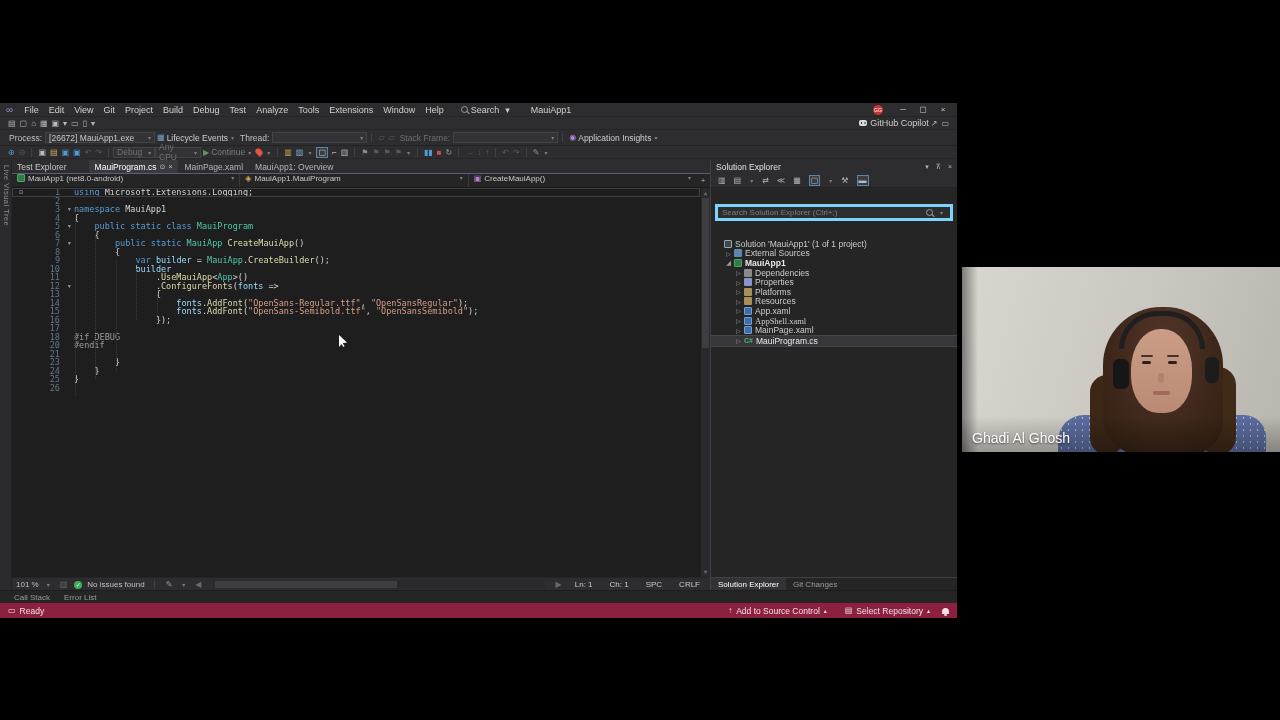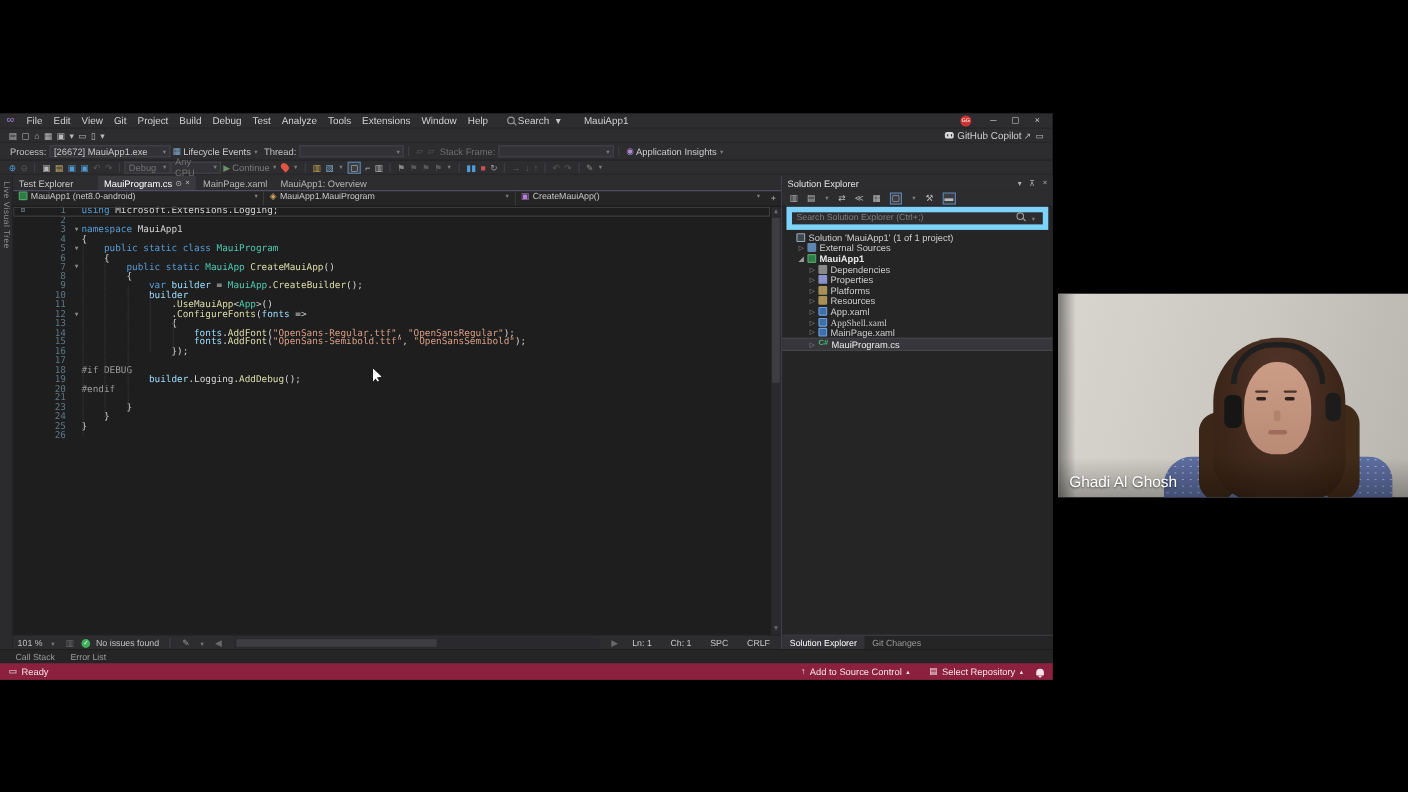--- a/index.html
+++ b/index.html
@@ -71,21 +71,21 @@
               font-size:8px;gap:5px;padding:0 4px;color:#c0c0c0}
   .okball{width:8px;height:8px;border-radius:50%;background:#3fae58;color:#fff;font-size:6px;line-height:8px;text-align:center}
   .htrack{flex:1;height:9px;background:#2a2a2e;position:relative;margin:0 4px}
   .hthumb{position:absolute;left:2px;top:1px;height:7px;width:55%;background:#3e3e42}
   .posit{padding:0 6px;color:#c8c8c8}
   
   .sepanel{width:246px;background:#252526;border-left:1px solid #3f3f46;display:flex;flex-direction:column;font-size:8.5px}
   .setitle{height:13px;display:flex;align-items:center;padding:0 5px;background:#2d2d30;color:#e0e0e0}
   .setitle .tic{color:#b0b0b0;font-size:7px;margin-left:7px}
   .setoolbar{height:14px;display:flex;align-items:center;gap:4px;padding:0 5px;background:#2d2d30;border-bottom:1px solid #222225}
-  .sesearch{height:11px;margin:0 4px;background:#2d2d30;border:5px solid #7dd3fc;display:flex;align-items:flex-start;
+  .sesearch{height:11px;margin:16px 4px;background:#2d2d30;border:3px solid #7dd3fc;display:flex;align-items:center;
             padding:0 4px;color:#7f7f7f;font-size:8px;gap:4px}
   .setree{flex:1;padding-top:2px;overflow:hidden}
   .trow{display:flex;align-items:center;height:9.6px;color:#cccccc;font-size:8.5px}
   .trow.sel{background:#37373b;border-top:1px solid #47474b;border-bottom:1px solid #47474b;color:#eaeaea}
   .trow.bold{font-weight:bold;color:#e8e8e8}
   .tarr{width:9px;flex:none;text-align:center;color:#9a9a9a;font-size:6px}
   .tico{width:8px;height:8px;border-radius:1px;display:inline-block;margin:0 3px 0 1px;flex:none;box-sizing:border-box}
   .ti-solution{border:1px solid #9aa7b0;background:#3c4850}
   .ti-external{background:#5f87ae}
   .ti-project{background:#2f7d46;border:1px solid #55a06a}
@@ -422,26 +422,20 @@
             <span class="ctext"></span>
           </div>
           <div class="cl">
             <span class="bp"></span>
             <span class="lnum">18</span>
             <span class="fold"></span>
             <span class="ctext"><span class="tk-pp">#if DEBUG</span></span>
           </div>
           <div class="cl">
             <span class="bp"></span>
-            <span class="lnum">19</span>
-            <span class="fold"></span>
-            <span class="ctext"><span class="tk-pl">            </span><span class="tk-vr">builder</span><span class="tk-pl">.Logging.</span><span class="tk-me">AddDebug</span><span class="tk-pl">();</span></span>
-          </div>
-          <div class="cl">
-            <span class="bp"></span>
             <span class="lnum">20</span>
             <span class="fold"></span>
             <span class="ctext"><span class="tk-pp">#endif</span></span>
           </div>
           <div class="cl">
             <span class="bp"></span>
             <span class="lnum">21</span>
             <span class="fold"></span>
             <span class="ctext"></span>
           </div>

